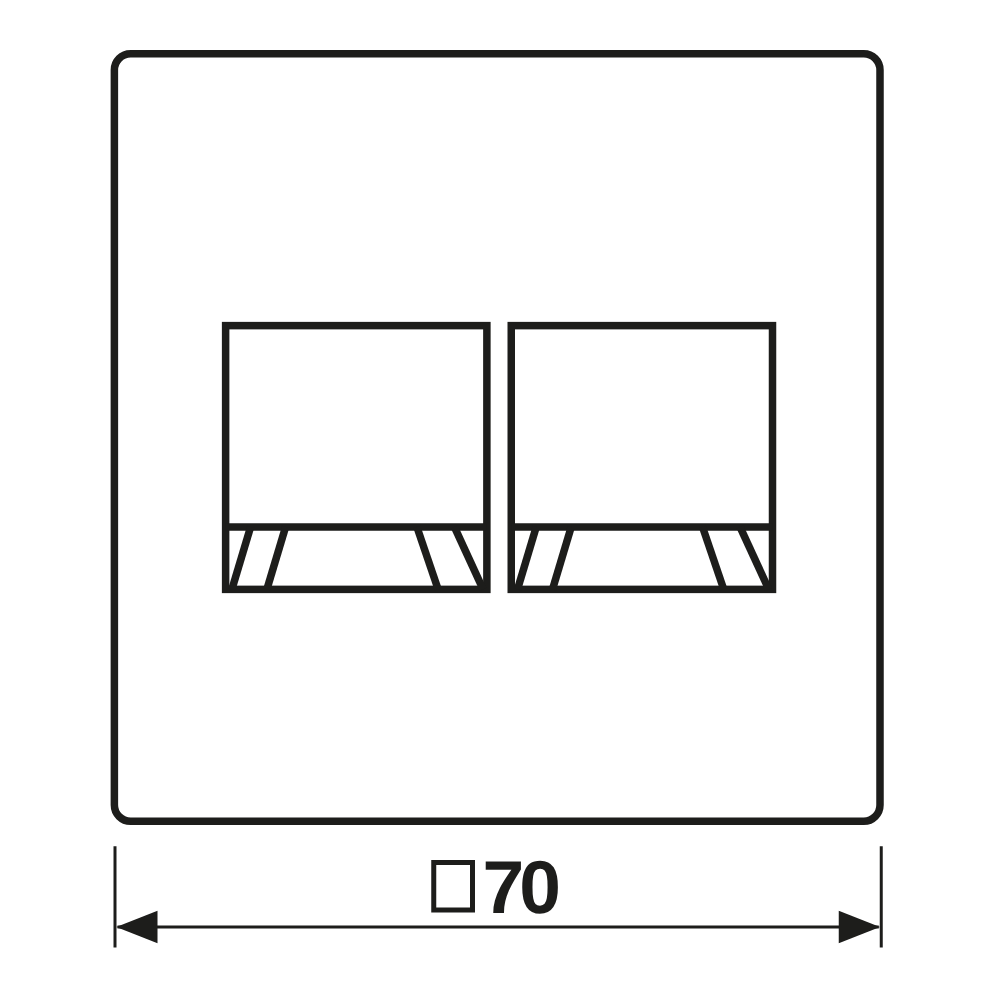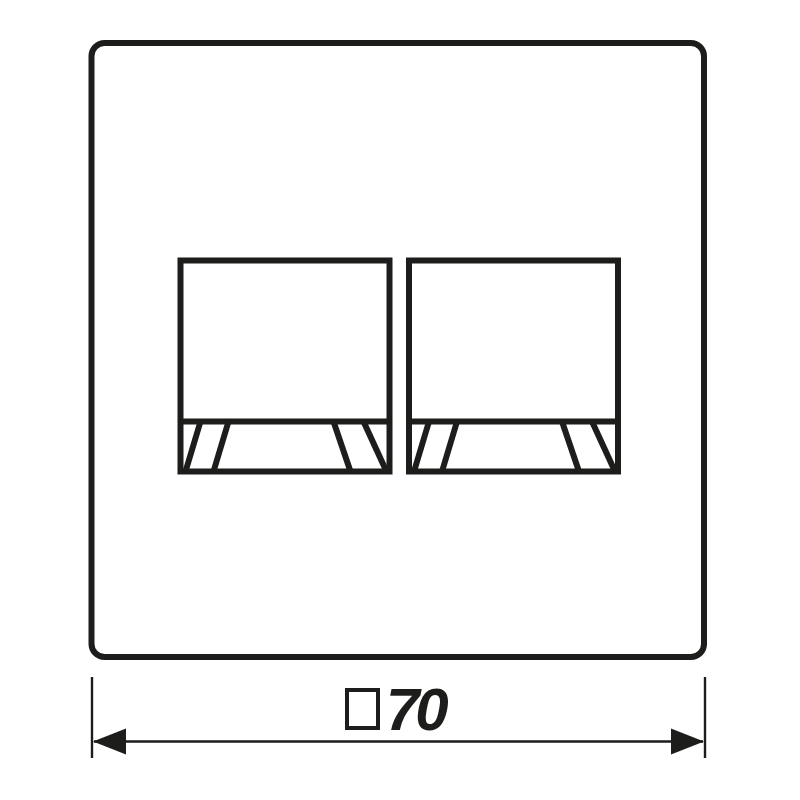--- a/index.html
+++ b/index.html
@@ -7,21 +7,20 @@
     padding: 0;
     width: 800px;
     height: 800px;
     background: #ffffff;
     overflow: hidden;
   }
   .drawing-wrap {
     margin: 0;
     width: 800px;
     height: 800px;
-    font-style: italic;
   }
   .stroke {
     fill: none;
     stroke: var(--line, #1d1d1b);
     stroke-linecap: butt;
   }
   .heavy  { stroke-width: 6; }
   .medium { stroke-width: 4; }
   .thin   { stroke-width: 2.4; }
   .solid  { fill: var(--line, #1d1d1b); stroke: none; }

